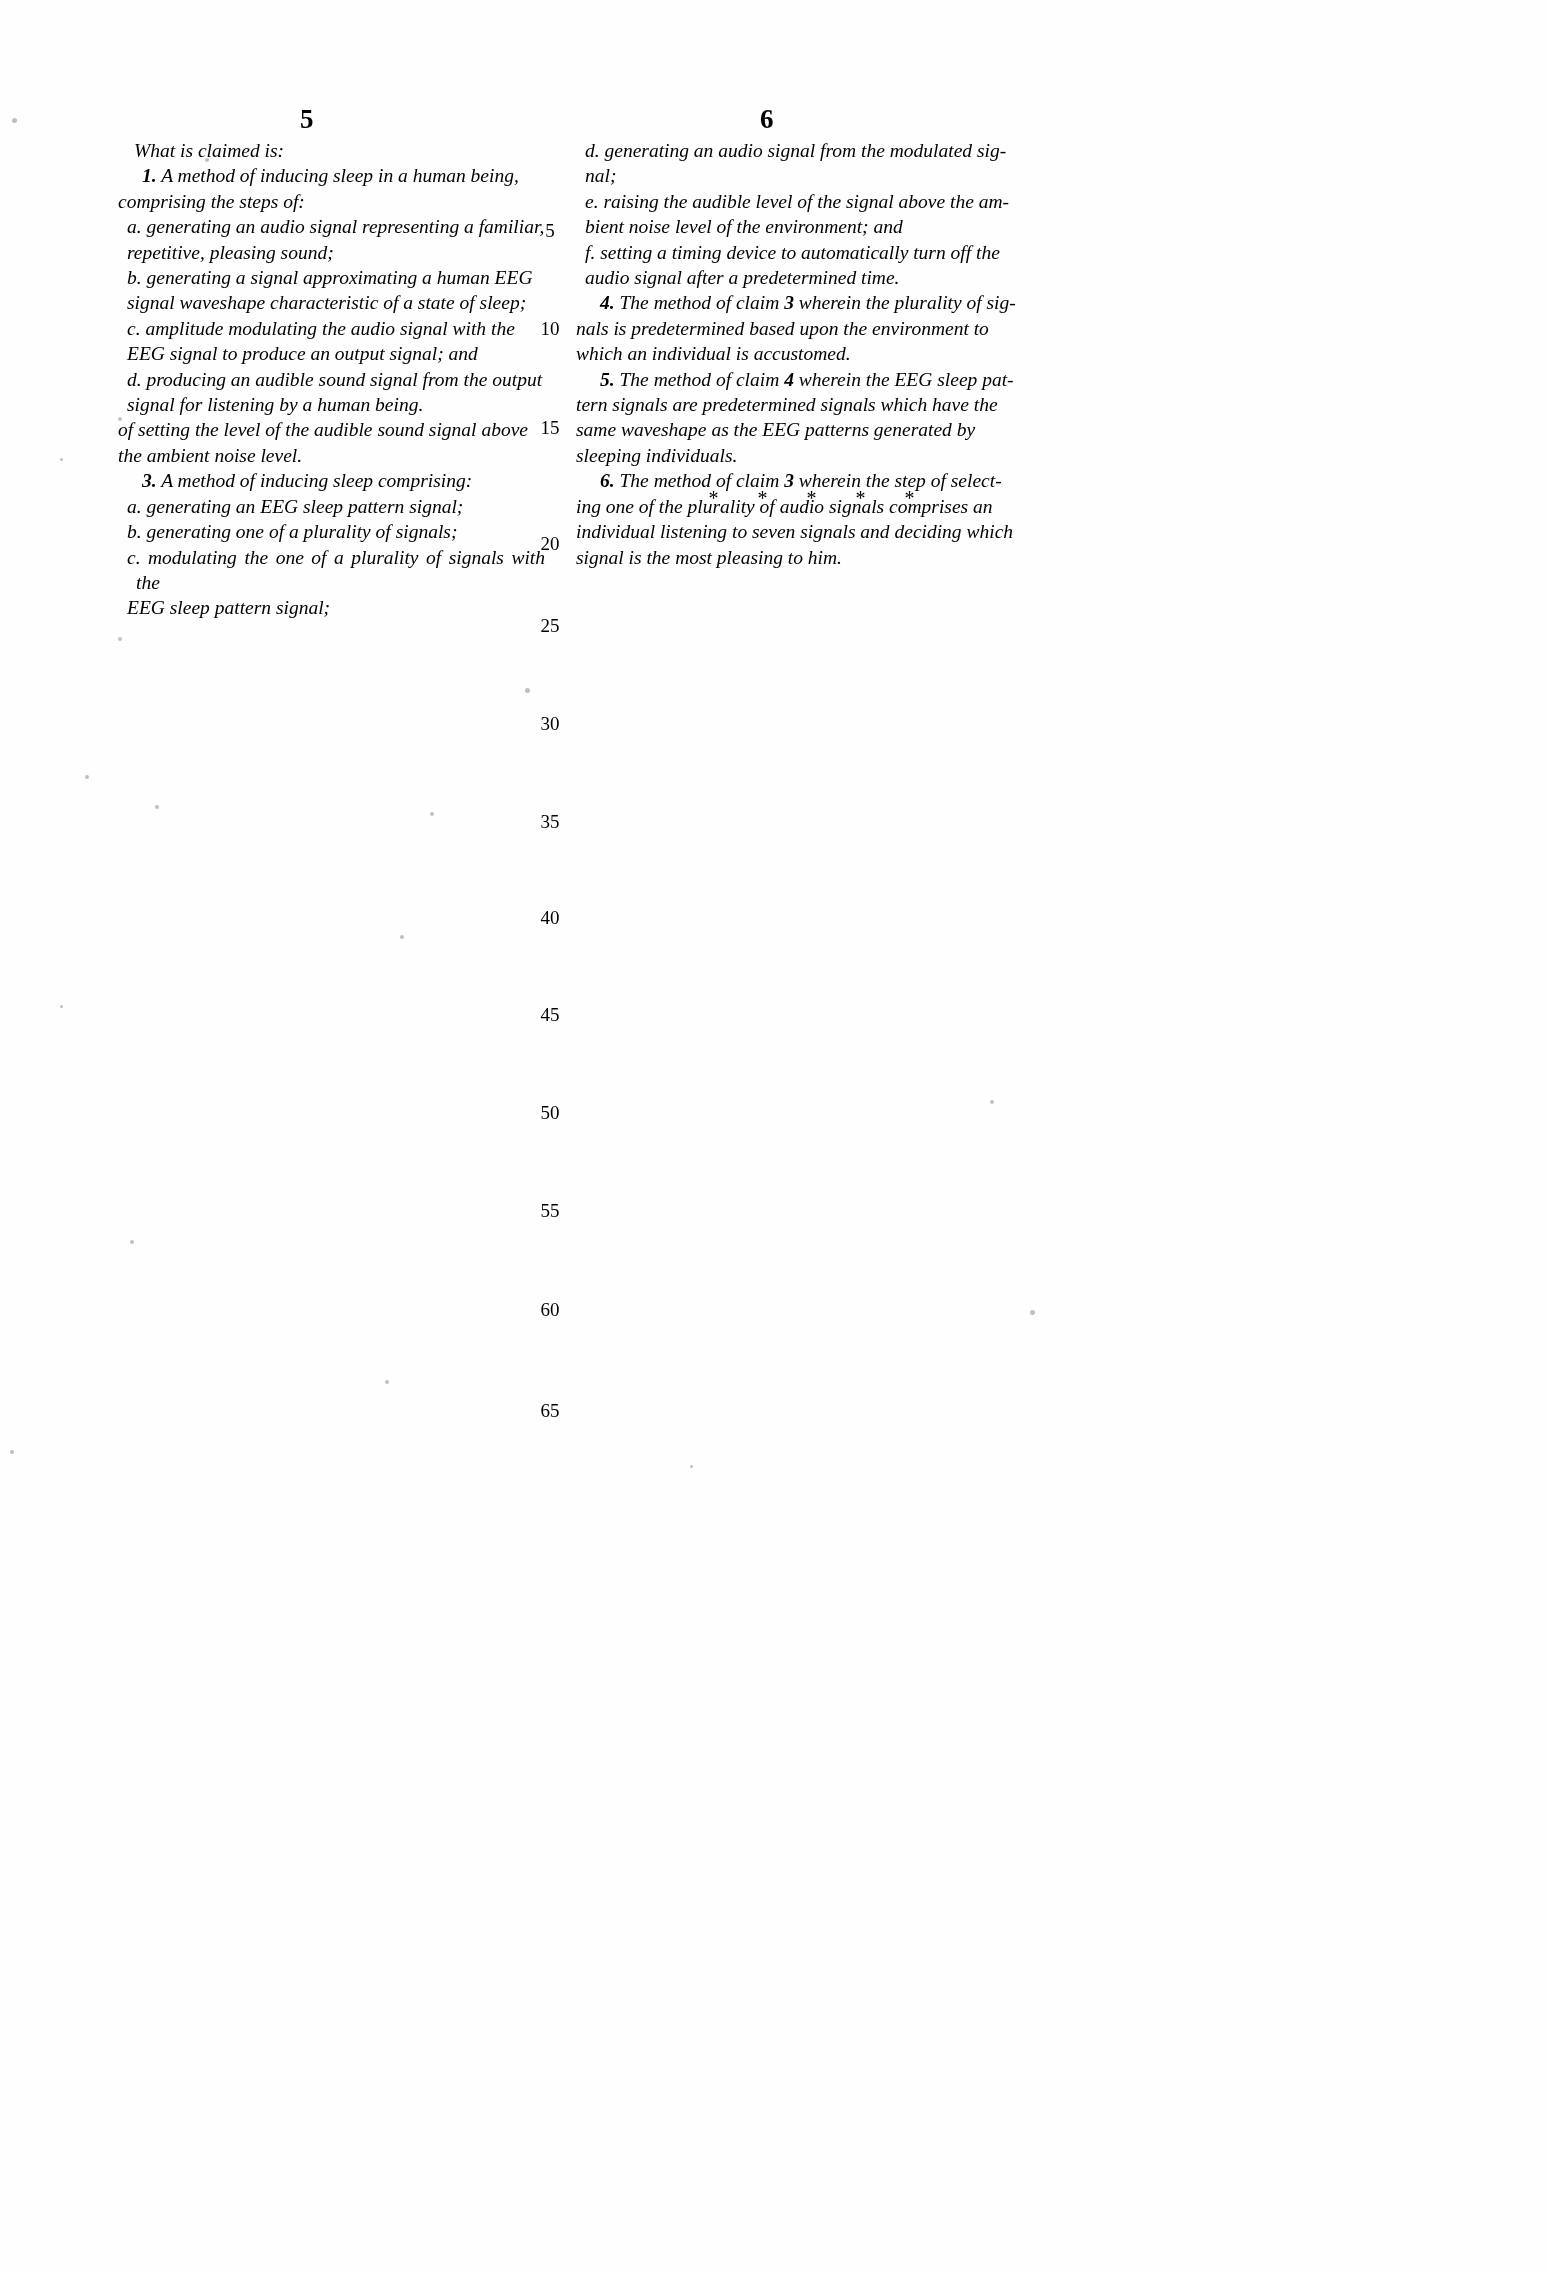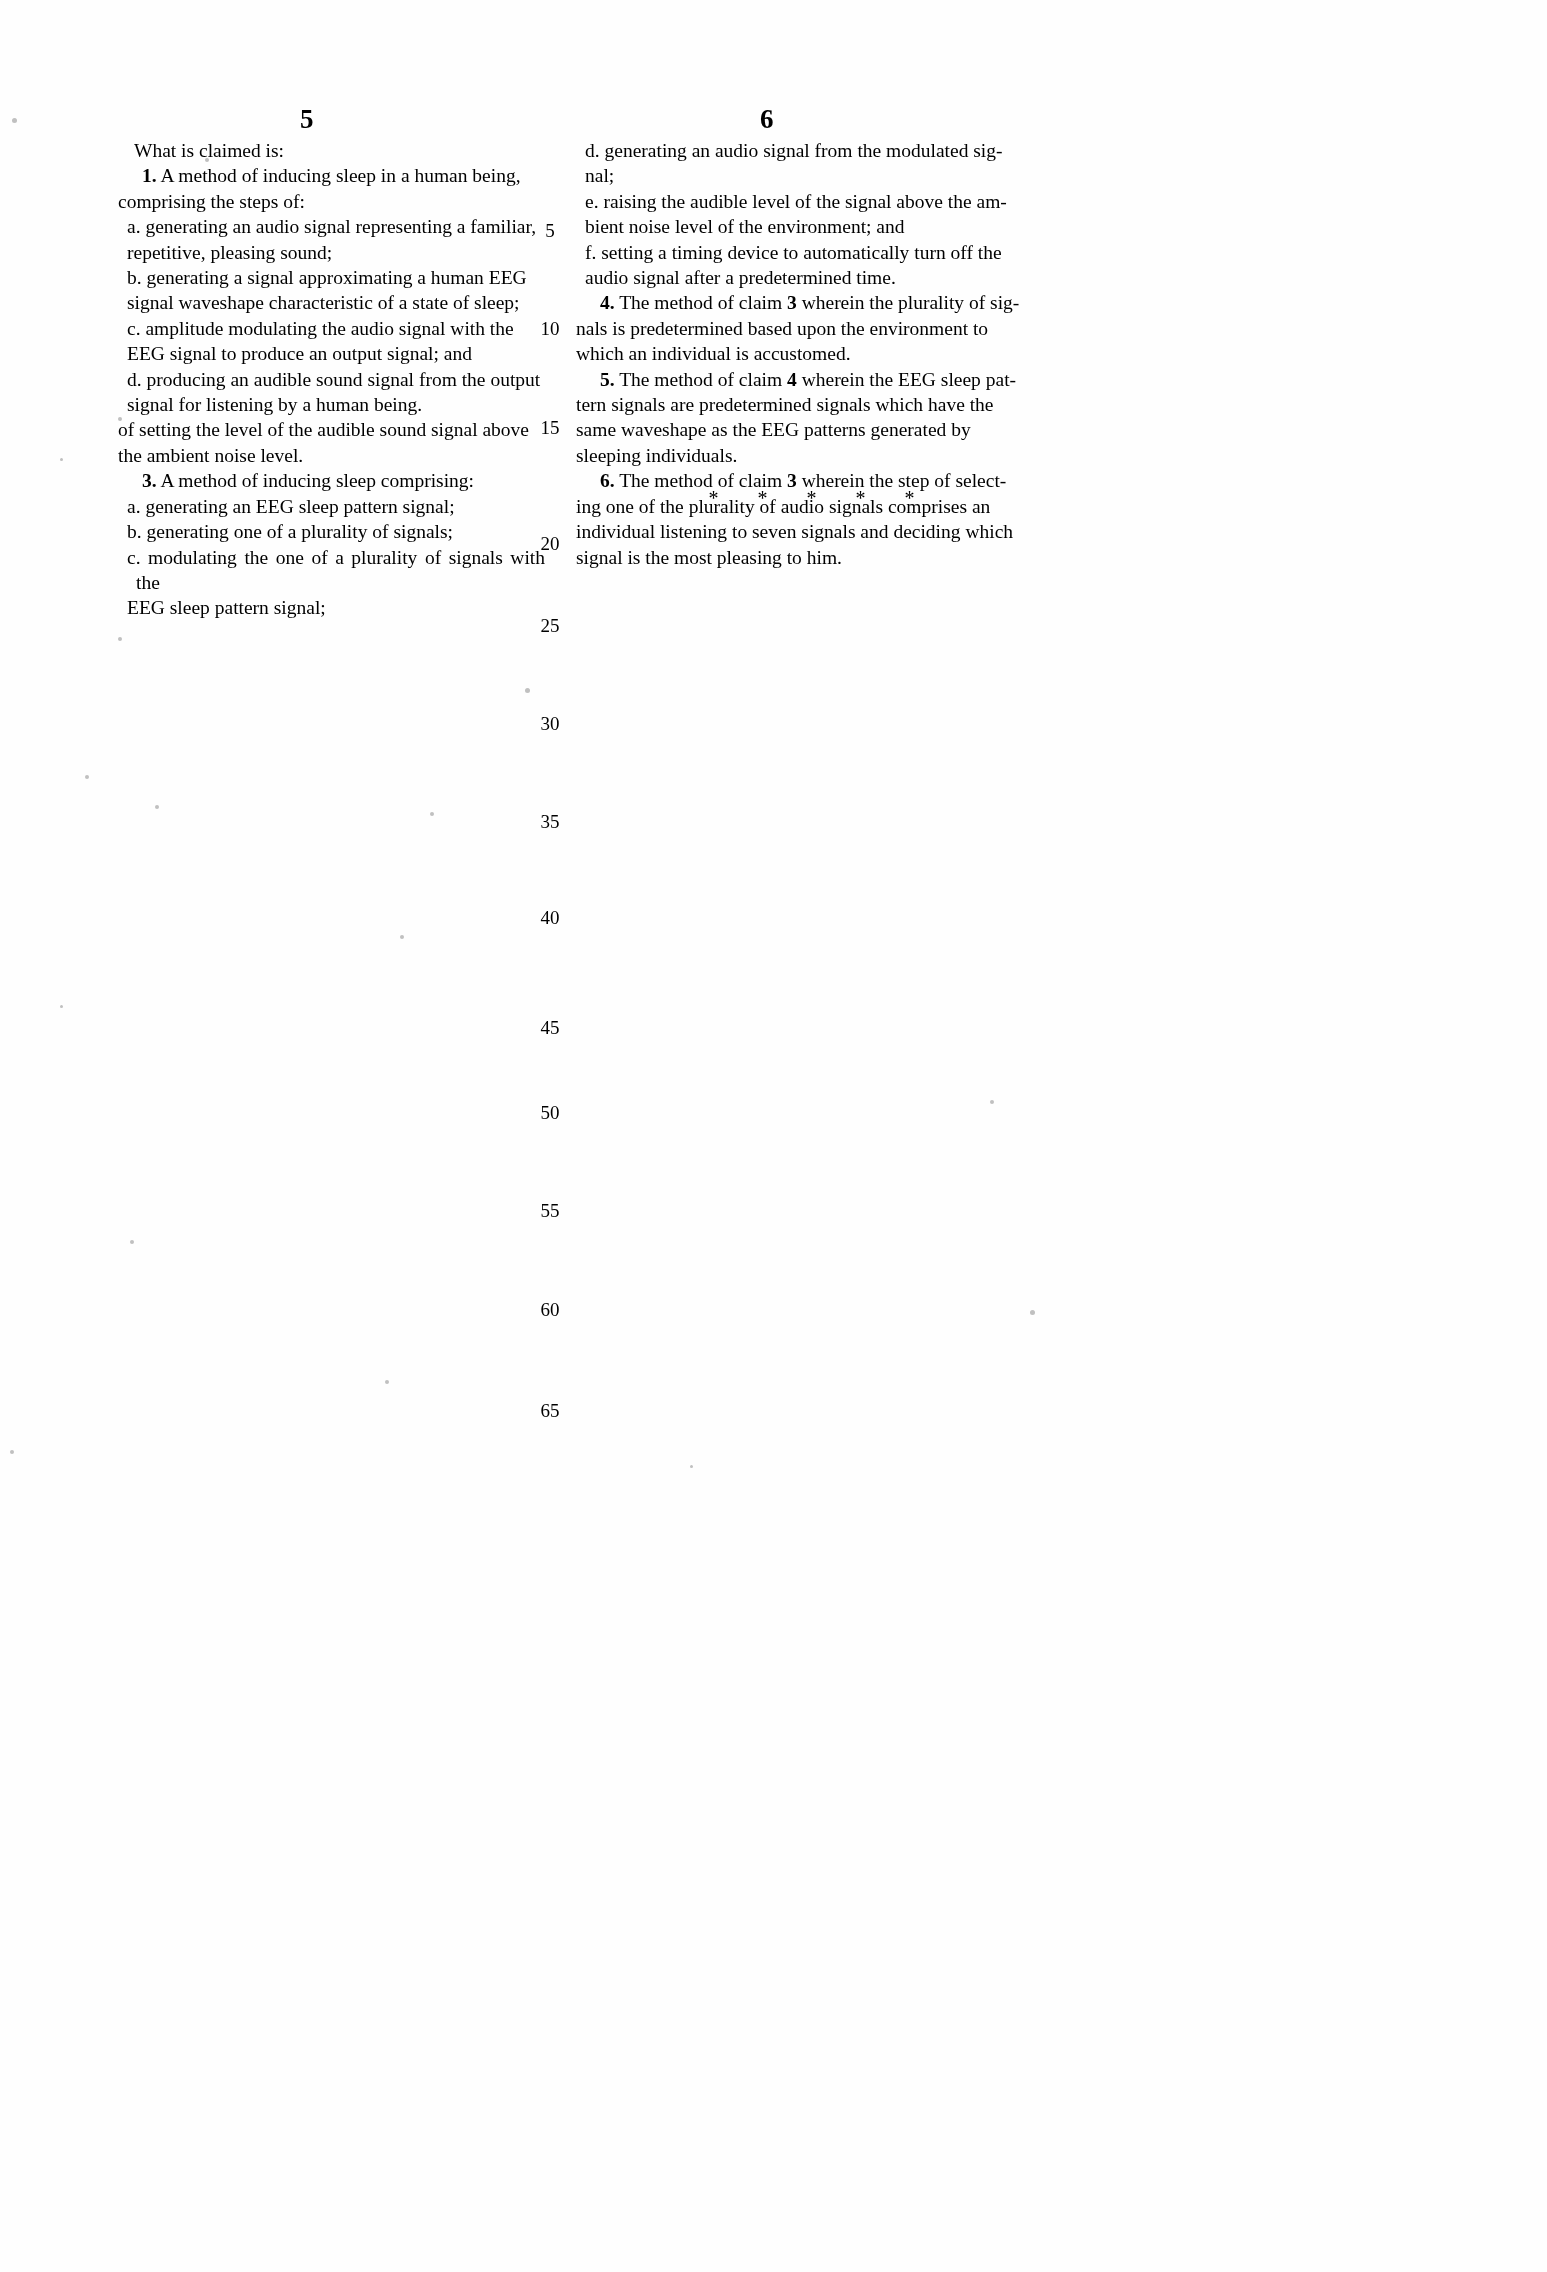--- a/index.html
+++ b/index.html
@@ -42,20 +42,21 @@
   .col-num-right { top: 104px; left: 760px; }
 
   
   .col {
     position: absolute;
     top: 138px;
     font-size: 19.5px;
     line-height: 25.4px;
     text-align: justify;
     text-justify: inter-word;
+    font-style: italic;
   }
   .col-left  { left: 118px;  width: 427px; }
   .col-right { left: 576px;  width: 445px; }
 
   .col p {
     margin: 0;
   }
 
   
   .p-plain   { text-indent: 0; }
@@ -171,21 +172,21 @@
 
   <div class="line-numbers" id="line-numbers">
       <div class="ln" style="top: 220px;">5</div>
       <div class="ln" style="top: 318px;">10</div>
       <div class="ln" style="top: 417px; text-align: center;">15</div>
       <div class="ln" style="top: 516px; margin-top: 17px;">20</div>
       <div class="ln" style="top: 615px;">25</div>
       <div class="ln" style="top: 713px;">30</div>
       <div class="ln" style="top: 811px;">35</div>
       <div class="ln" style="top: 907px;">40</div>
-      <div class="ln" style="top: 1004px; margin-top: 13px;">45</div>
+      <div class="ln" style="top: 1004px;">45</div>
       <div class="ln" style="top: 1102px;">50</div>
       <div class="ln" style="top: 1200px;">55</div>
       <div class="ln" style="top: 1299px;">60</div>
       <div class="ln" style="top: 1400px;">65</div>
     </div>
 
   <div class="speck" style="top:118px;  left:12px;  width:5px; height:5px;"></div>
   <div class="speck" style="top:158px;  left:205px; width:4px; height:4px;"></div>
   <div class="speck" style="top:417px;  left:118px; width:4px; height:4px;"></div>
   <div class="speck" style="top:458px;  left:60px;  width:3px; height:3px;"></div>

